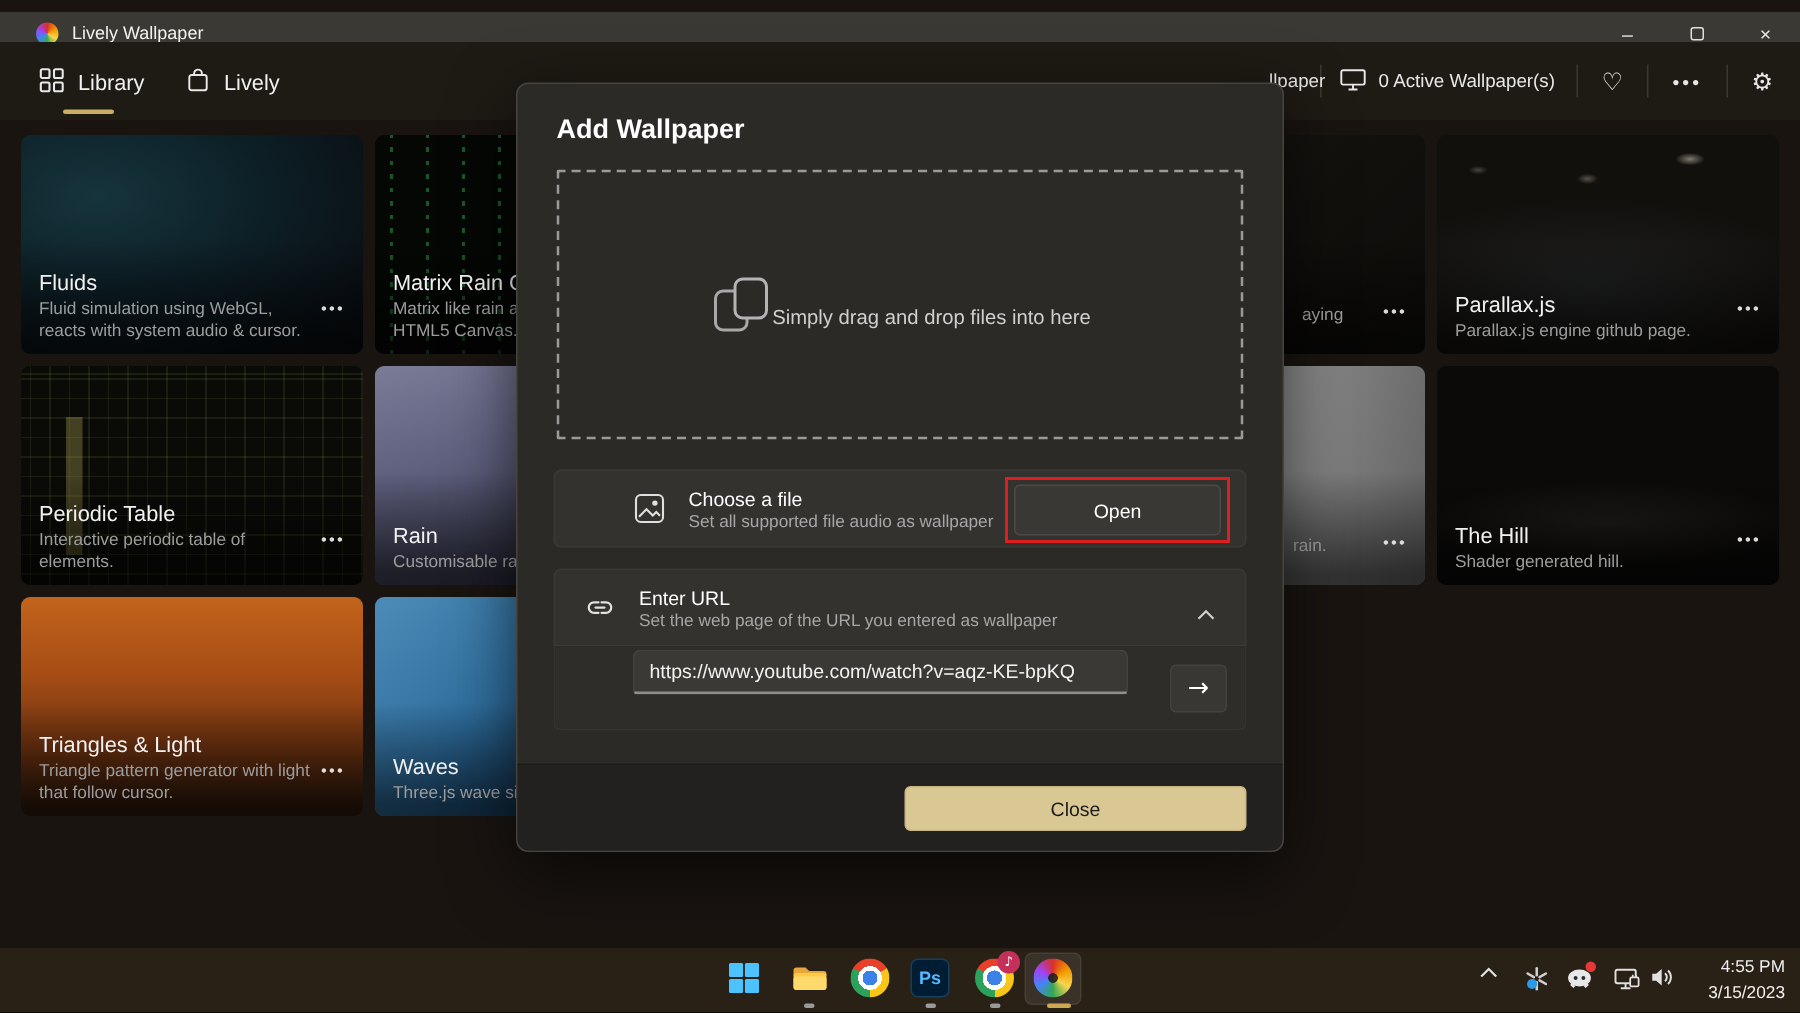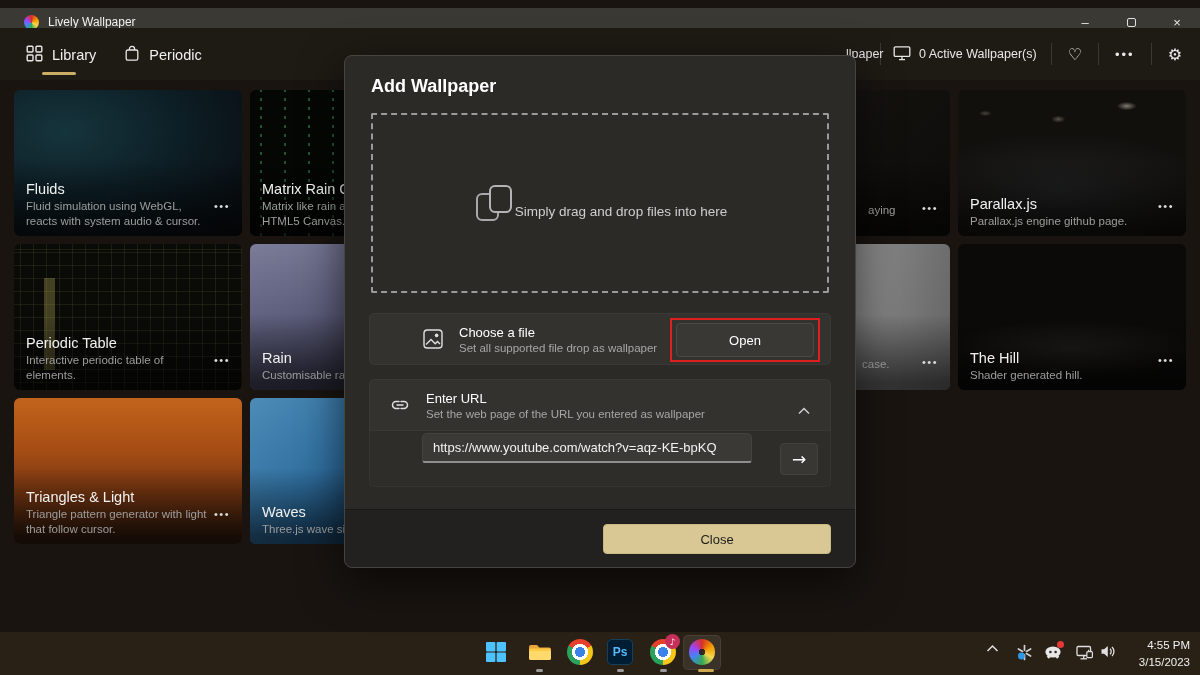--- a/index.html
+++ b/index.html
@@ -160,21 +160,21 @@
       </div>
       <div class="nav-tab">
         <span>
           <svg width="16" height="17" viewBox="0 0 16 17">
               <g fill="none" stroke="#e8e8e8" stroke-width="1.3">
                 <rect x="2.2" y="5" width="11.6" height="10.2" rx="1.6"></rect>
                 <path d="M5.4 5 v-1 a2.6 2.6 0 0 1 5.2 0 v1"></path>
               </g>
             </svg>
         </span>
-        <span>Periodic</span>
+        <span>Lively</span>
       </div>
     </div>
 
     <span class="partial-btn-label">llpaper</span>
 
     <div class="nav-right">
       <div class="nav-sep" style="margin-right:12px;"></div>
       <div class="nav-item">
         <span>
           <svg width="18" height="16" viewBox="0 0 18 16">
@@ -241,21 +241,21 @@
     <div class="tile-menu" style="bottom:22px;">•••</div>
   </div>
   <div class="tile bg-parallax" style="left:958px; top:90px;">
     <div class="tile-label">
         <div class="tile-title">Parallax.js</div>
       <div class="tile-desc">Parallax.js engine github page.</div>
       </div>
     <div class="tile-menu">•••</div>
   </div>
   <div class="tile bg-mobo" style="left:722px; top:244px;">
-    <div class="tile-partial-label" style="left:140px;">case.</div>
+    <div class="tile-partial-label" style="left:140px;">rain.</div>
     <div class="tile-menu" style="bottom:22px;">•••</div>
   </div>
   <div class="tile bg-thehill" style="left:958px; top:244px;">
     <div class="tile-label">
         <div class="tile-title">The Hill</div>
       <div class="tile-desc">Shader generated hill.</div>
       </div>
     <div class="tile-menu">•••</div>
   </div>
 
@@ -275,21 +275,21 @@
         <svg width="22" height="22" viewBox="0 0 22 22">
             <g fill="none" stroke="#e0e0e0" stroke-width="1.4">
               <rect x="2" y="2" width="18" height="18" rx="3.2"></rect>
               <path d="M4 16.5 l5 -5 l4.2 4.2 l2.3 -2.3 l2.5 2.5"></path>
             </g>
             <circle cx="14.6" cy="7.4" r="1.8" fill="#e0e0e0"></circle>
           </svg>
       </div>
       <div class="row-texts">
         <div class="row-title">Choose a file</div>
-        <div class="row-sub">Set all supported file drop as wallpaper</div>
+        <div class="row-sub">Set all supported file audio as wallpaper</div>
       </div>
       <div class="open-btn">Open</div>
       <div class="open-highlight"></div>
     </div>
 
     <div class="option-row row-url">
       <div class="row-icon">
         <svg width="24" height="24" viewBox="0 0 24 24">
             <g fill="none" stroke="#e0e0e0" stroke-width="1.5" stroke-linecap="round">
               <path d="M11 8.5 h-3 a3.5 3.5 0 0 0 0 7 h3"></path>

